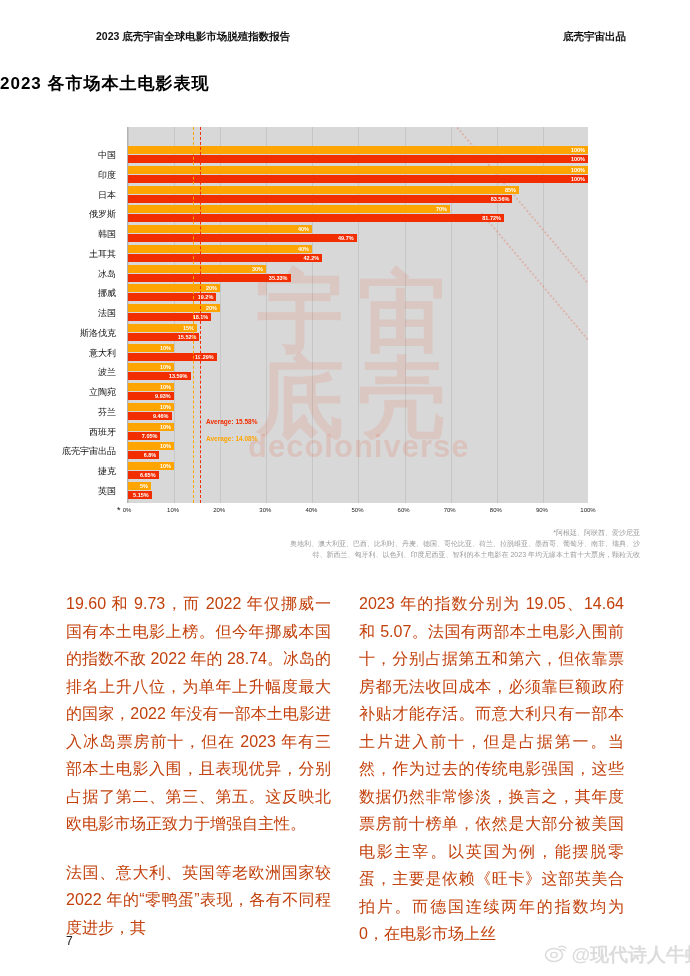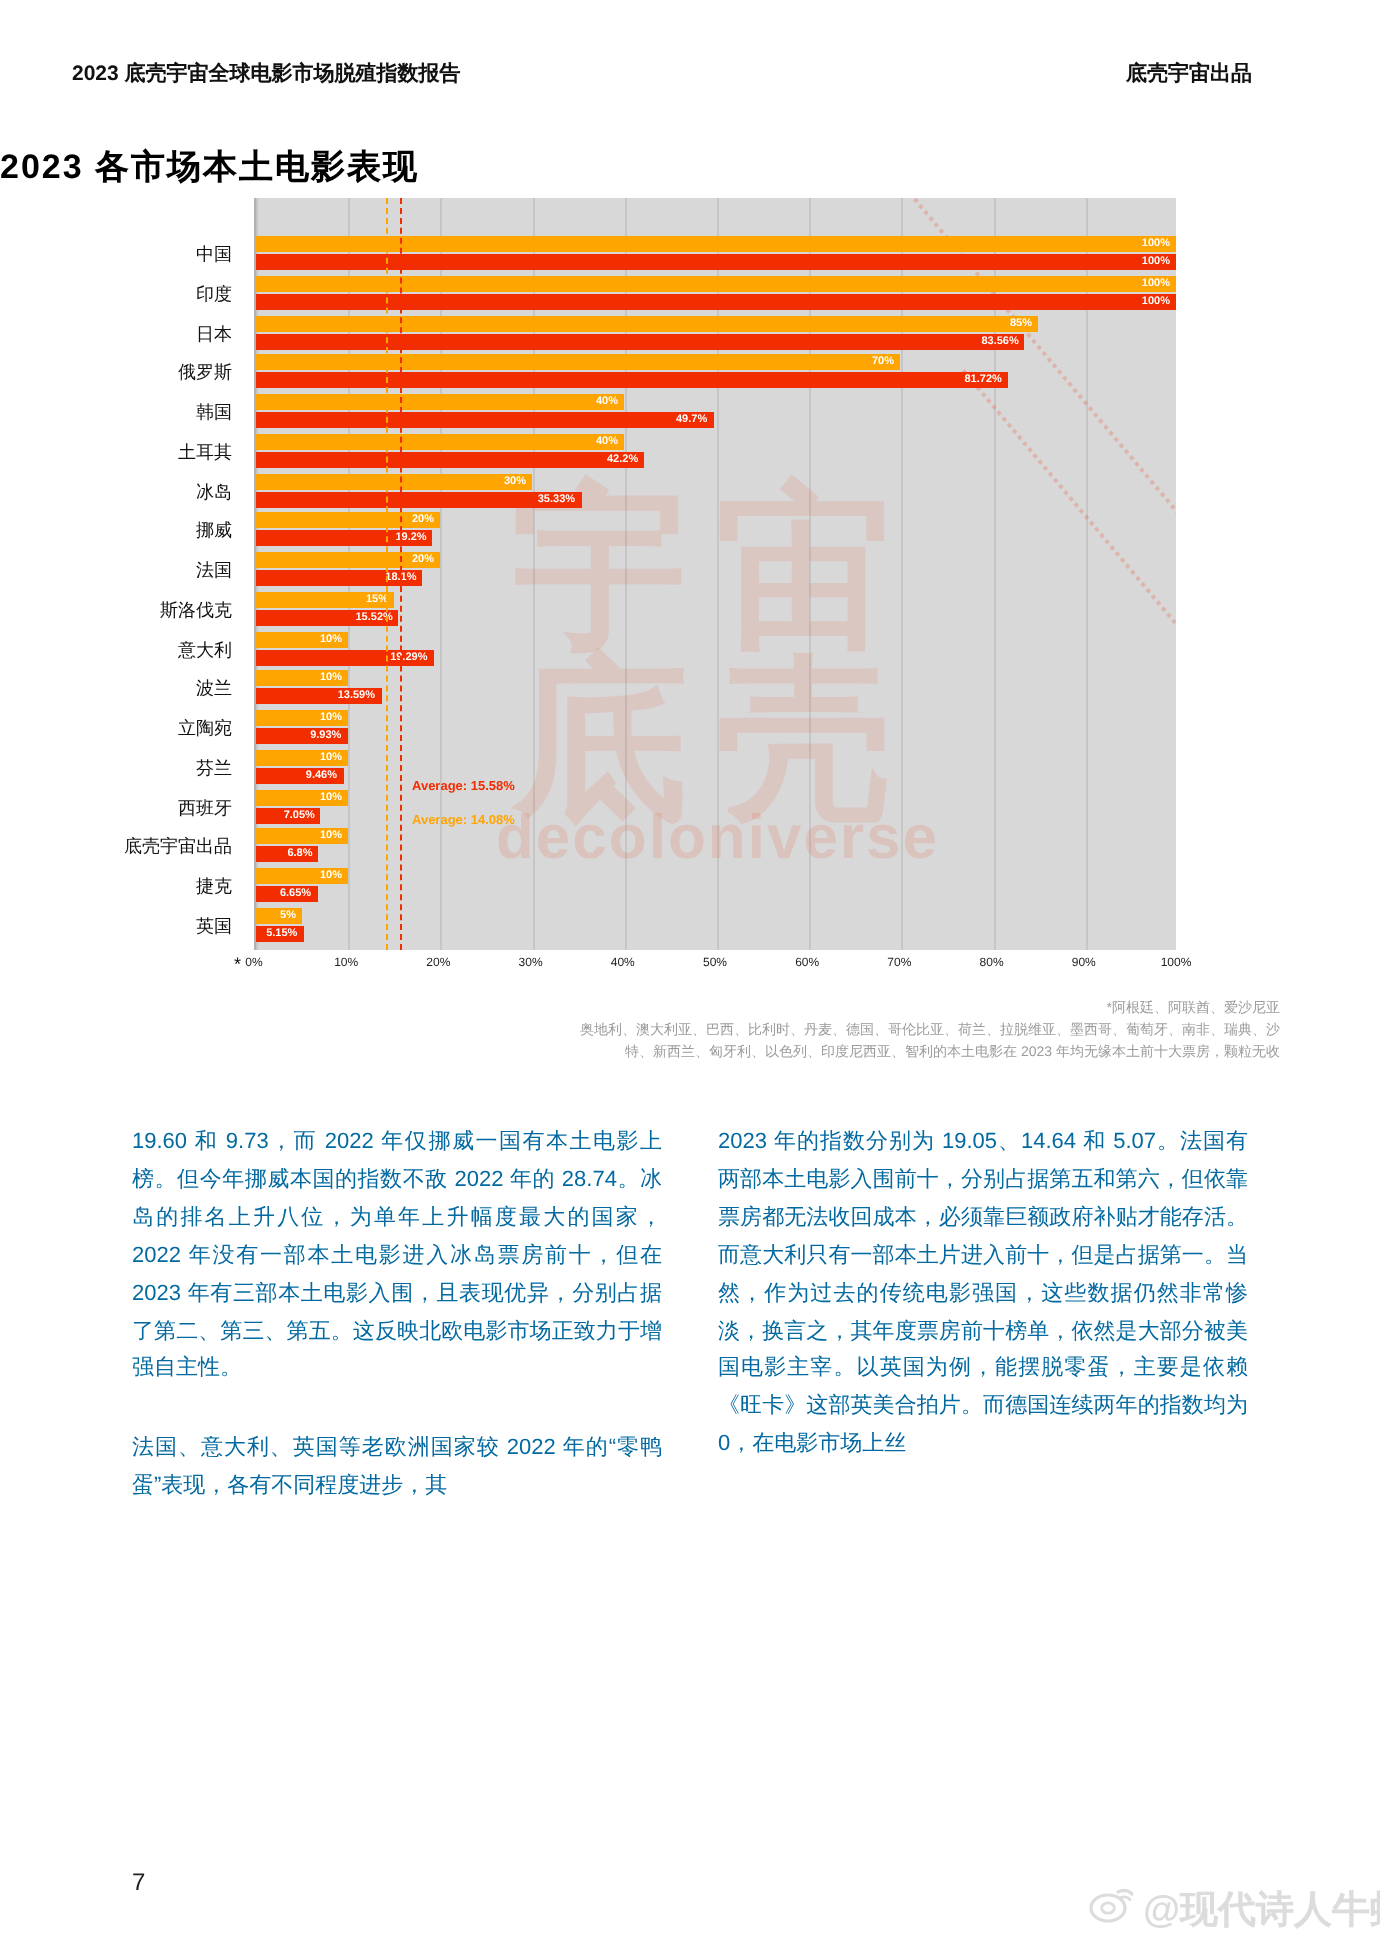--- a/index.html
+++ b/index.html
@@ -1,27 +1,27 @@
 <!DOCTYPE html>
 <html><head>
 <meta charset="utf-8">
 <style>
   * { margin:0; padding:0; box-sizing:border-box; }
   html,body { background:#fff; }
   body { font-family:"Liberation Sans", sans-serif; }
   .page { position:relative; width:690px; height:976px; background:#fff; overflow:hidden; }
 
   
-  .hdr { display:flex; justify-content:space-between; padding:30px 64px 0 36px; font-size:10.5px; font-weight:bold; color:#111; }
+  .hdr { display:flex; justify-content:space-between; padding:30px 64px 0 96px; font-size:10.5px; font-weight:bold; color:#111; }
 
   
   .chart-title { text-align:left; font-size:17px; font-weight:bold; color:#000; margin-top:28px; letter-spacing:1px; }
 
   
-  .chart-wrap { position:relative; margin-top:4px; height:392px; }
+  .chart-wrap { position:relative; margin-top:32px; height:392px; }
   .y-labels { position:absolute; left:0; top:19px; width:122px; }
   .y-labels .ylab { height:19.75px; text-align:right; padding-right:6px; font-size:9px; color:#111; line-height:18px; }
   .plot { position:absolute; left:127px; top:0; width:461px; height:376px;
           background-color:#d8d8d8;
           background-image:repeating-linear-gradient(to right, #c6c6c6 0 1px, transparent 1px 46.1px);
           border-left:1px solid #b2b2b2; overflow:hidden; }
   .bar { position:absolute; height:8px; display:flex; align-items:center; justify-content:flex-end; }
   .bar .blab { font-size:5.5px; font-weight:bold; color:#fff; padding-right:3px; white-space:nowrap; line-height:8px; }
   .avg-line { position:absolute; top:0; bottom:0; width:0; }
   .avg-lab { position:absolute; font-size:6.5px; font-weight:bold; white-space:nowrap; }
@@ -40,21 +40,21 @@
   .legend-swatch { width:7px; height:7px; margin-right:4px; }
   .legend-text { font-size:6.5px; color:#111; line-height:8px; }
   .source { position:absolute; right:78px; top:6px; font-size:7.5px; color:#4a4a4a; }
 
   
   .footnote { margin:8px 50px 0 0; text-align:right; }
   .footnote div { font-size:7px; color:#9b9b9b; line-height:11px; }
 
   
   .article { display:grid; grid-template-columns:1fr 1fr; column-gap:28px; padding:0 66px; margin-top:30px; }
-  .article .col p { font-size:11px; line-height:1.72; color:#0369a1; text-align:justify; margin-bottom:21px; }
+  .article .col p { font-size:16px; line-height:1.72; color:#c2410c; text-align:justify; margin-bottom:21px; }
 
   
   .pageno { position:absolute; left:66px; bottom:28px; font-size:12px; color:#222; }
   .weibo-wm { position:absolute; right:-14px; bottom:8px; display:flex; align-items:center; color:#dcdcdc; font-size:19px; font-weight:bold; white-space:nowrap; }
   .weibo-wm svg { margin-right:3px; }
 </style>
 </head>
 <body>
 
 <div class="page">

